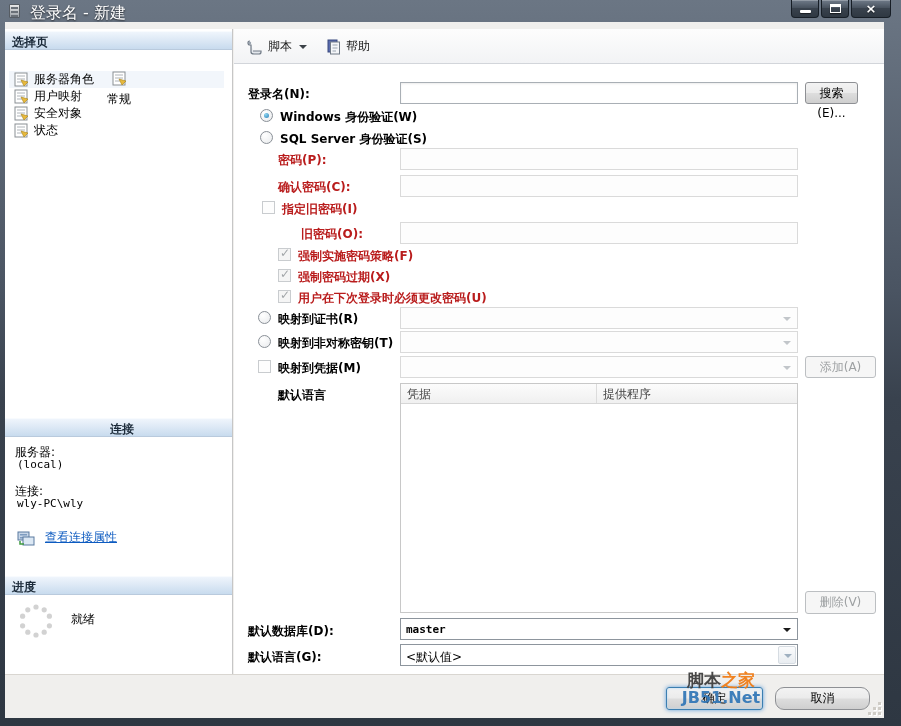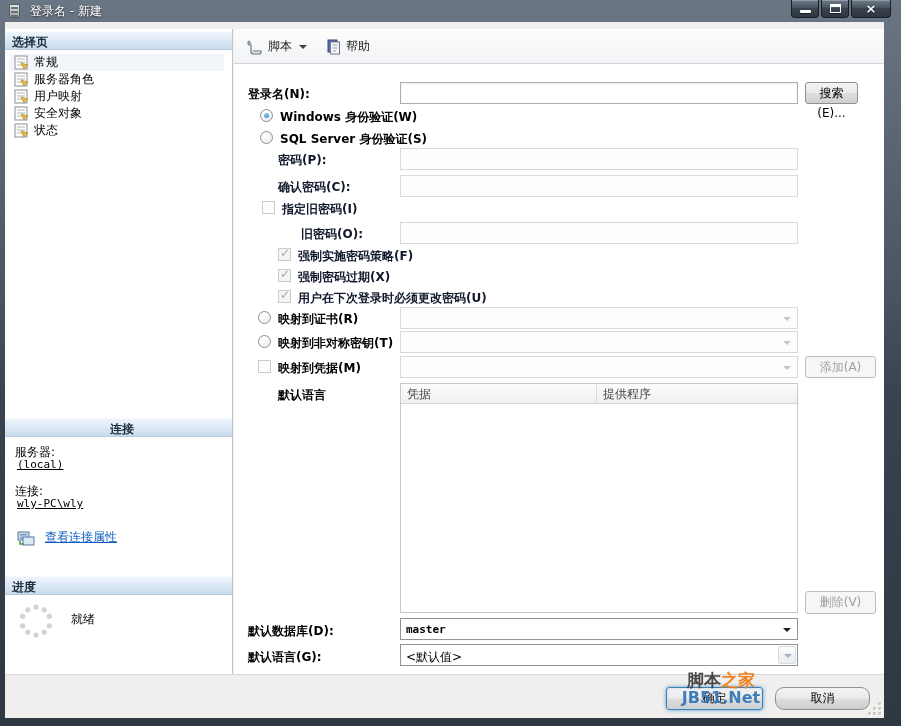--- a/index.html
+++ b/index.html
@@ -4,21 +4,21 @@
 <style>
   html,body{margin:0;padding:0;background:#888;}
   *{box-sizing:border-box;font-family:"DejaVu Sans","Liberation Sans",sans-serif;}
   .win{position:relative;width:901px;height:726px;overflow:hidden;
        background:linear-gradient(180deg,#6b7684 0%,#4a5462 40%,#39424e 55%,#2e3742 100%);}
   
   .titlebar{position:absolute;left:0;top:0;width:901px;height:22px;}
   .title-icon{position:absolute;left:9px;top:4px;width:11px;height:14px;
      background:linear-gradient(180deg,#e8e8e8,#9aa0a6);border:1px solid #565c63;border-radius:1px;}
   .title-icon:before{content:"";position:absolute;left:1px;top:2px;width:7px;height:2px;background:#6a7077;box-shadow:0 4px 0 #6a7077,0 8px 0 #6a7077;}
-  .title-text{position:absolute;left:30px;top:3px;font-size:12px;color:#fff;text-shadow:0 1px 2px rgba(0,0,0,.7);}
+  .title-text{position:absolute;left:30px;top:3px;font-size:16px;color:#fff;text-shadow:0 1px 2px rgba(0,0,0,.7);}
   .winbtns{position:absolute;right:10px;top:0;display:flex;gap:2px;}
   .winbtn{width:28px;height:18px;border:1px solid #171e26;border-top:none;border-radius:0 0 4px 4px;
      background:linear-gradient(180deg,#707b89 0%,#49535f 45%,#39424d 50%,#2f3842 100%);
      position:relative;box-shadow:inset 0 1px 0 rgba(255,255,255,.25);}
   .winbtn.close{width:40px;}
   .glyph-min{position:absolute;left:8px;top:10px;width:11px;height:3px;background:#fff;border-radius:1px;box-shadow:0 1px 1px rgba(0,0,0,.5);}
   .glyph-max{position:absolute;left:8px;top:4px;width:11px;height:9px;border:1px solid #fff;border-top:3px solid #fff;box-shadow:0 1px 1px rgba(0,0,0,.5);}
   .glyph-close{position:absolute;left:0;top:0;width:100%;text-align:center;color:#fff;font-size:13px;font-weight:bold;line-height:17px;text-shadow:0 1px 1px rgba(0,0,0,.5);}
   
   .body{position:absolute;left:5px;top:22px;width:879px;height:696px;background:#f0efed;}
@@ -26,34 +26,34 @@
   .sidebar{position:absolute;left:0;top:7px;width:228px;height:645px;background:#fff;border-right:1px solid #c6c6c6;}
   .side-header{position:absolute;left:0;width:227px;height:19px;padding:2px 0 0 7px;
      background:linear-gradient(180deg,#eff5fc 0%,#dce8f5 50%,#c8dbee 100%);
      border-top:1px solid #f8fbfe;border-bottom:1px solid #b9cadd;
      font-size:12px;font-weight:bold;color:#1c2b3a;}
   .page-item{position:absolute;left:4px;width:215px;height:17px;display:flex;align-items:center;gap:5px;padding-left:5px;font-size:12px;color:#000;}
   .page-item.sel{background:#f2f6fb;}
   .page-icon{width:15px;height:15px;flex:0 0 15px;position:relative;}
   .side-text{font-size:12px;color:#000;}
   .conn-label{position:absolute;left:10px;font-size:12px;color:#000;}
-  .conn-value{position:absolute;left:12px;font-size:11px;color:#000;font-family:"DejaVu Sans Mono","Liberation Mono",monospace;text-decoration:underline;}
+  .conn-value{position:absolute;left:12px;font-size:11px;color:#000;font-family:"DejaVu Sans Mono","Liberation Mono",monospace;}
   .view-link-row{position:absolute;left:12px;display:flex;align-items:center;gap:10px;}
   .link{font-size:12px;color:#0d5bc0;text-decoration:underline;cursor:pointer;}
   .ready-text{position:absolute;font-size:12px;color:#000;}
   
   .main{position:absolute;left:229px;top:7px;width:650px;height:645px;background:#fff;}
   .toolbar{position:absolute;left:0;top:0;width:650px;height:35px;
      background:linear-gradient(180deg,#fdfdfd,#f2f3f5);border-bottom:1px solid #d2d5da;}
   .tb-item{position:absolute;top:7px;display:flex;align-items:center;gap:5px;font-size:12px;color:#1a1a1a;padding:2px 4px;border-radius:2px;cursor:pointer;}
   .caret{width:0;height:0;border-left:4px solid transparent;border-right:4px solid transparent;border-top:4px solid #3c4248;margin-left:2px;}
   
   .form{position:absolute;left:0;top:36px;width:650px;height:609px;background:#fff;}
   .lbl{position:absolute;font-size:12px;color:#000;white-space:nowrap;font-weight:bold;}
-  .lbl.dis{color:#0f172a;}
+  .lbl.dis{color:#b91c1c;}
   .txt{position:absolute;width:398px;height:22px;border:1px solid #a9afb5;background:#fff;box-shadow:inset 0 1px 2px rgba(0,0,0,.08);}
   .txt.dis{border:1px solid #dadada;background:#fdfdfd;box-shadow:none;}
   .combo{position:absolute;width:398px;height:22px;border:1px solid #dadada;background:#fdfdfd;}
   .combo .arr{position:absolute;right:6px;top:9px;width:0;height:0;border-left:4px solid transparent;border-right:4px solid transparent;border-top:4px solid #c2c6ca;}
   .combo.en{border:1px solid #8d959d;background:#fff;}
   .combo.en .arr{border-top-color:#1a1a1a;}
   .combo .val{position:absolute;left:5px;top:4px;font-size:11px;color:#000;}
   .combo .val.mono{font-family:"DejaVu Sans Mono","Liberation Mono",monospace;font-weight:bold;font-size:11px;}
   .combo .arrbox{position:absolute;right:1px;top:1px;width:18px;height:18px;border:1px solid #d6dce2;border-radius:2px;background:linear-gradient(180deg,#fafbfc,#e9edf1);}
   .combo .arrbox .arr2{position:absolute;left:5px;top:7px;width:0;height:0;border-left:4px solid transparent;border-right:4px solid transparent;border-top:4px solid #9fb0c0;}
@@ -104,21 +104,21 @@
           <div class="glyph-close">×</div>
         </div>
     </div>
   </div>
 
   <div class="body">
 
     <div class="sidebar">
       <div class="side-header" style="top:2px;">选择页</div>
 
-      <div class="page-item sel" style="top:25px;">
+      <div class="page-item sel" style="top:42px;flex-direction:column;">
         <svg class="page-icon" viewBox="0 0 15 15">
             <rect x="1" y="1" width="12" height="13" fill="#fff" stroke="#8a8f94"></rect>
             <line x1="3" y1="4" x2="11" y2="4" stroke="#aeb3b8"></line>
             <line x1="3" y1="7" x2="11" y2="7" stroke="#aeb3b8"></line>
             <line x1="3" y1="10" x2="8" y2="10" stroke="#aeb3b8"></line>
             <path d="M7 8 L14 10 L10 14 Z" fill="#e8b93c" stroke="#a37f17" stroke-width="0.6"></path>
           </svg>
         <span class="side-text">常规</span>
       </div>
       <div class="page-item" style="top:42px;">

